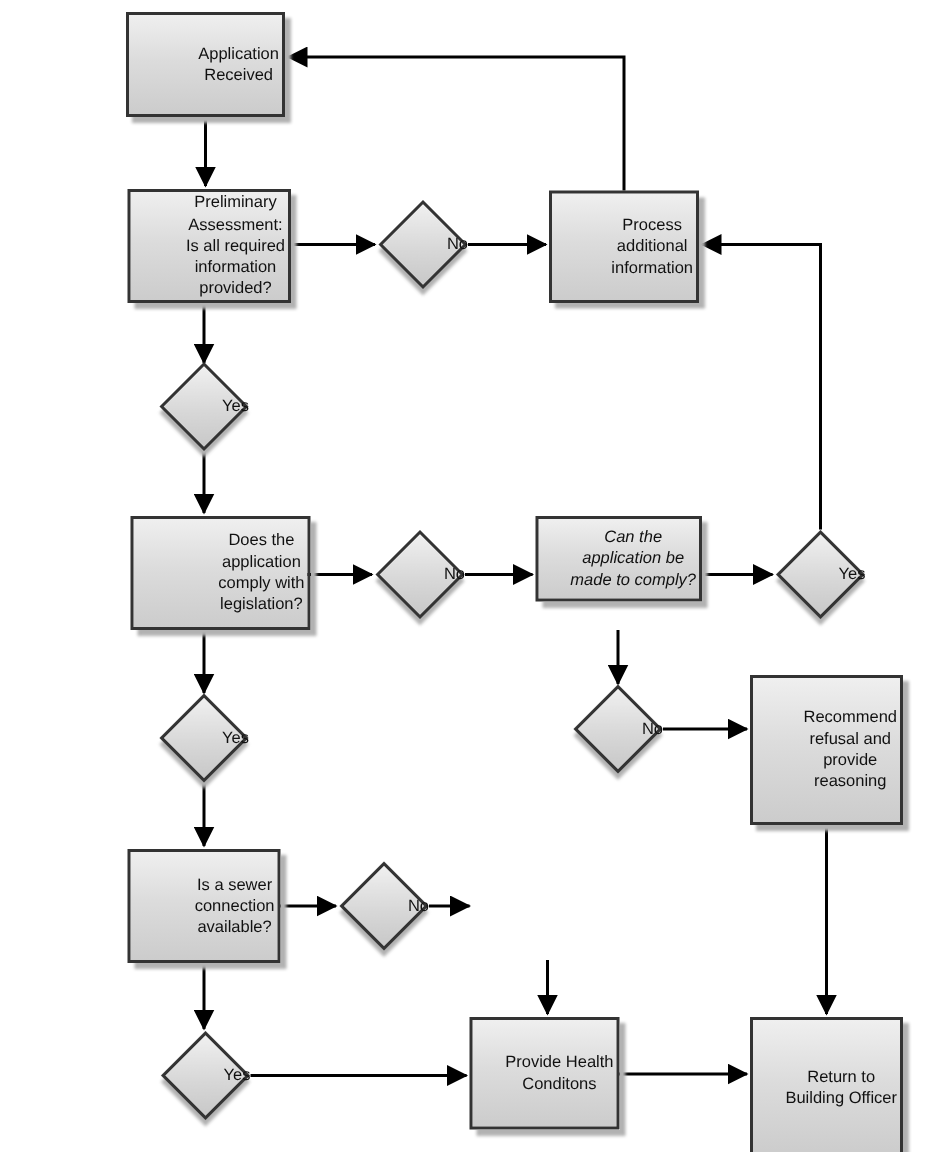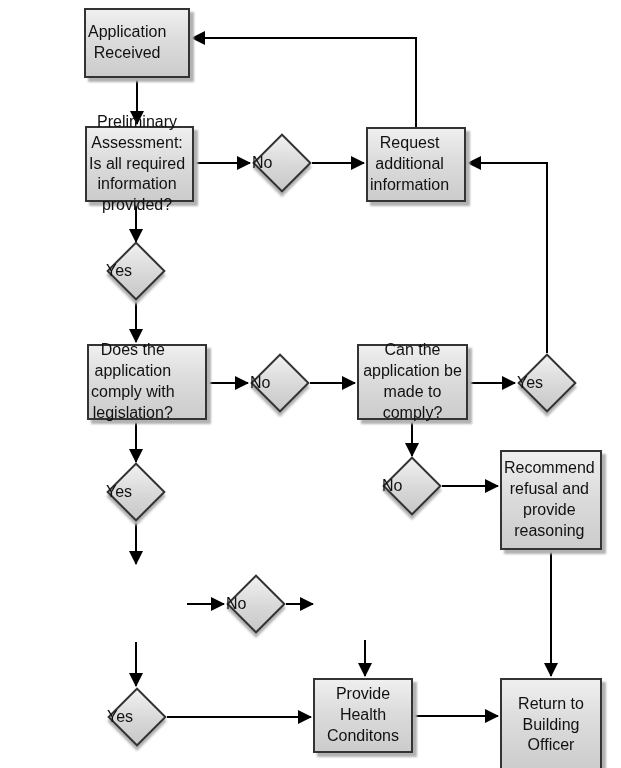--- a/index.html
+++ b/index.html
@@ -10,23 +10,23 @@
     background: #ffffff;
     font-family: "Liberation Sans", sans-serif;
     overflow: hidden;
   }
   svg.edges { position: absolute; left: 0; top: 0; z-index: 0; }
   .edge { fill: none; stroke: #000000; stroke-width: 2; }
   .node {
     position: absolute;
     display: flex;
     align-items: center;
-    justify-content: flex-start;
+    justify-content: flex-end;
     text-align: center;
-    font-size: 16px;
+    font-size: 11px;
     line-height: 1.3;
     color: #111111;
     z-index: 1;
   }
   .process {
     border: 2px solid #333333;
     background: linear-gradient(180deg, #efefef 0%, #dcdcdc 45%, #cccccc 100%);
     box-shadow: 4px 4px 2px #b2b2b2;
     box-sizing: border-box;
     padding: 2px;
@@ -83,45 +83,50 @@
 
   <div class="node process" style="left:85px; top:126px; width:109px; height:76px;">
     <span class="label">Preliminary
 Assessment:
 Is all required
 information
 provided?</span>
   </div>
 
   <div class="node process" style="left:366px; top:127px; width:100px; height:75px;">
-    <span class="label">Request
+    <span class="label">Process
 additional
 information</span>
   </div>
 
   <div class="node process" style="left:87px; top:344px; width:120px; height:76px;">
     <span class="label">Does the
 application
 comply with
 legislation?</span>
   </div>
 
-  <div class="node process" style="left:357px; top:344px; width:111px; height:76px;">
+  <div class="node process" style="left:357px; top:344px; width:111px; height:57px;font-style:italic;">
     <span class="label">Can the
 application be
 made to comply?</span>
   </div>
 
   <div class="node process" style="left:500px; top:450px; width:102px; height:100px;">
     <span class="label">Recommend
 refusal and
 provide
 reasoning</span>
   </div>
 
+  <div class="node process" style="left:85px; top:566px; width:102px; height:76px;">
+    <span class="label">Is a sewer
+connection
+available?</span>
+  </div>
 
 
   <div class="node process" style="left:313px; top:678px; width:100px; height:75px;">
     <span class="label">Provide Health
 Conditons</span>
   </div>
 
   <div class="node process" style="left:500px; top:678px; width:102px; height:94px;">
     <span class="label">Return to
 Building Officer</span>

